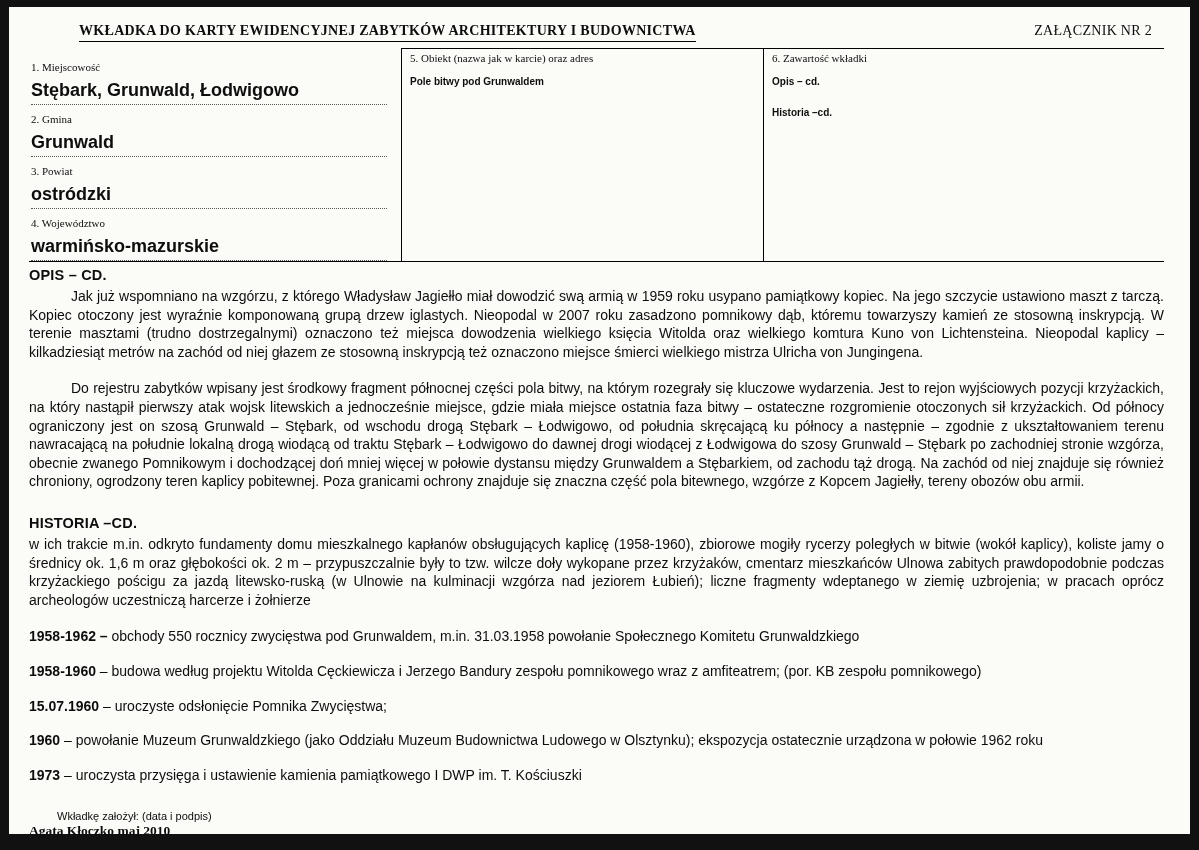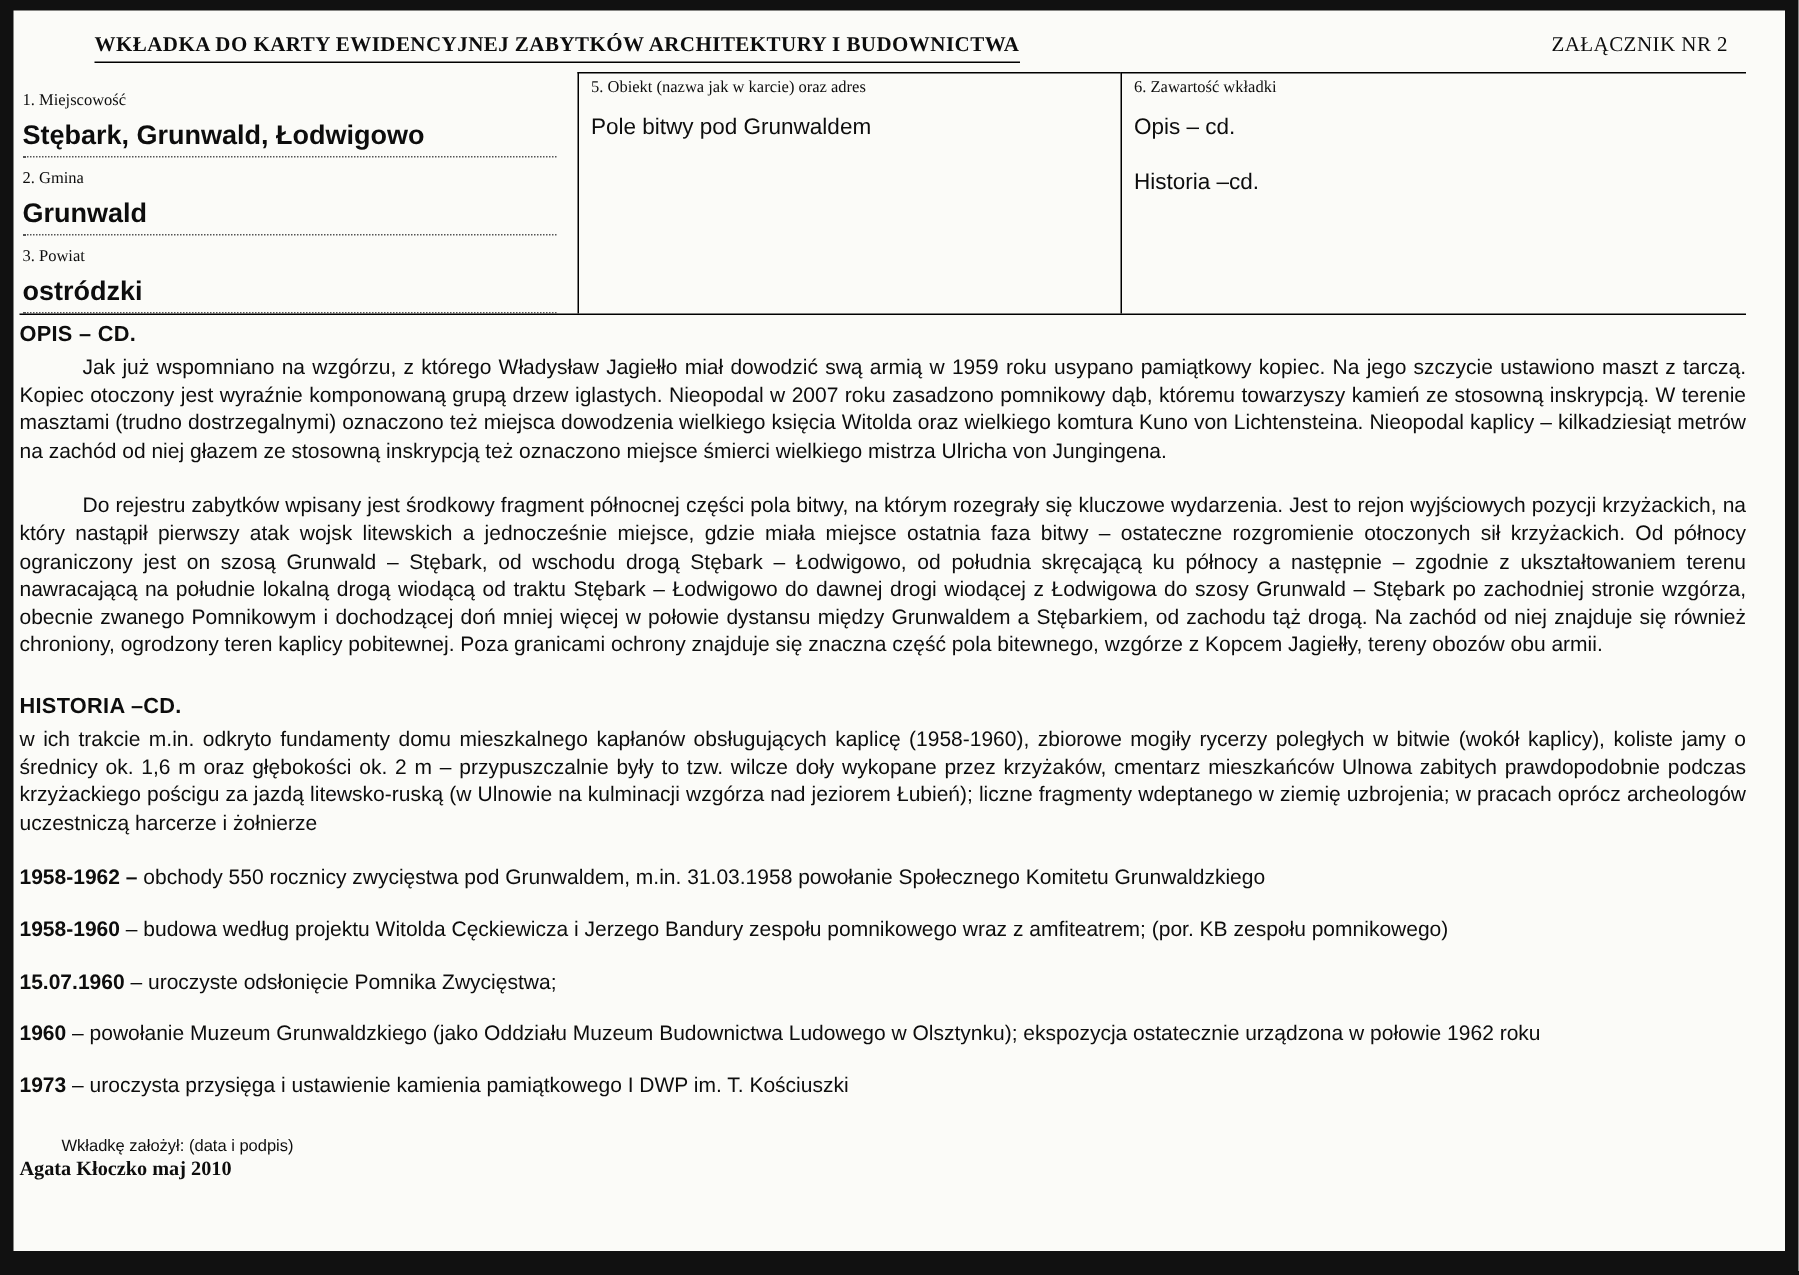--- a/index.html
+++ b/index.html
@@ -9,21 +9,21 @@
     position:relative;
     overflow:hidden;
     font-family:"Liberation Sans", sans-serif;
     color:#0d0d0d;
   }
   .page {
     position:absolute;
     top:7px; left:9px; right:9px; bottom:16px;
     background:#fbfbf8;
     box-sizing:border-box;
-    padding:14px 26px 0 4px;
+    padding:14px 26px 0 20px;
   }
   
   .hdr {
     display:flex; justify-content:space-between; align-items:baseline;
     padding:2px 12px 0 50px;
     font-family:"Liberation Serif", serif;
   }
   .hdr-title {
     font-weight:bold; font-size:14px; letter-spacing:.3px;
     border-bottom:1.5px solid #000; padding-bottom:2px;
@@ -47,21 +47,21 @@
     font-family:"Liberation Serif", serif;
     font-size:11px; white-space:nowrap;
   }
   .fvalue { font-size:18px; font-weight:bold; }
   .col-mid, .col-right {
     border-left:1.5px solid #000;
     border-top:1.5px solid #000;
     padding:3px 10px 0 8px;
   }
   .boxlabel { font-family:"Liberation Serif", serif; font-size:11px; }
-  .boxvalue { font-size:15px; font-weight:normal; margin-top:12px; }
+  .boxvalue { font-size:10px; font-weight:bold; margin-top:12px; }
   .boxvalue + .boxvalue { margin-top:20px; }
   
   main { margin-top:5px; }
   .sec-h {
     font-size:14.5px; font-weight:bold;
     margin:2px 0 4px 0; letter-spacing:.2px;
   }
   .para {
     font-size:14px; line-height:18.6px;
     text-align:justify;
@@ -93,20 +93,24 @@
         <span class="fvalue">Stębark, Grunwald, Łodwigowo</span>
       </div>
       <div class="field">
         <span class="flabel">2. Gmina</span>
         <span class="fvalue">Grunwald</span>
       </div>
       <div class="field">
         <span class="flabel">3. Powiat</span>
         <span class="fvalue">ostródzki</span>
       </div>
+      <div class="field">
+        <span class="flabel">4. Województwo</span>
+        <span class="fvalue">warmińsko-mazurskie</span>
+      </div>
     </div>
     <div class="col-mid">
       <div class="boxlabel">5. Obiekt (nazwa jak w karcie) oraz adres</div>
       <div class="boxvalue">Pole bitwy pod Grunwaldem</div>
     </div>
     <div class="col-right">
       <div class="boxlabel">6. Zawartość wkładki</div>
       <div class="boxvalue">Opis – cd.</div>
       <div class="boxvalue">Historia –cd.</div>
     </div>

